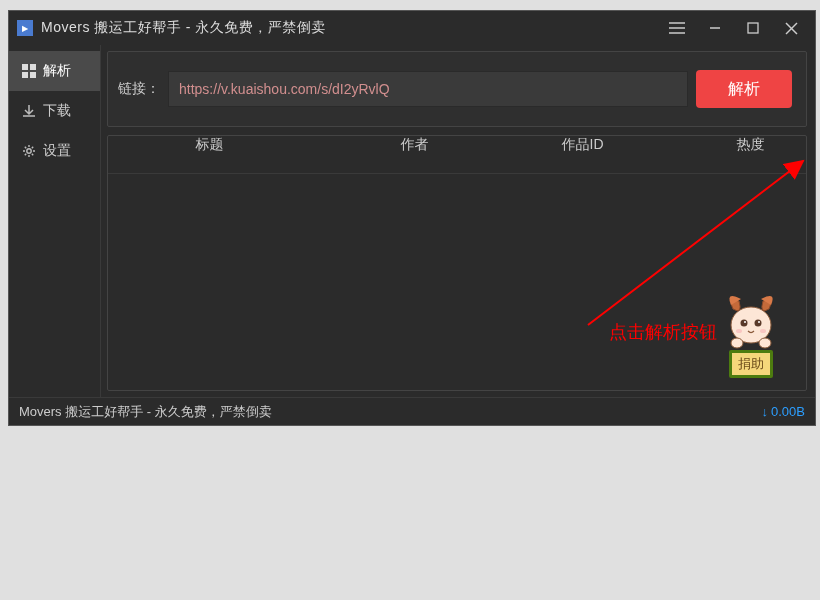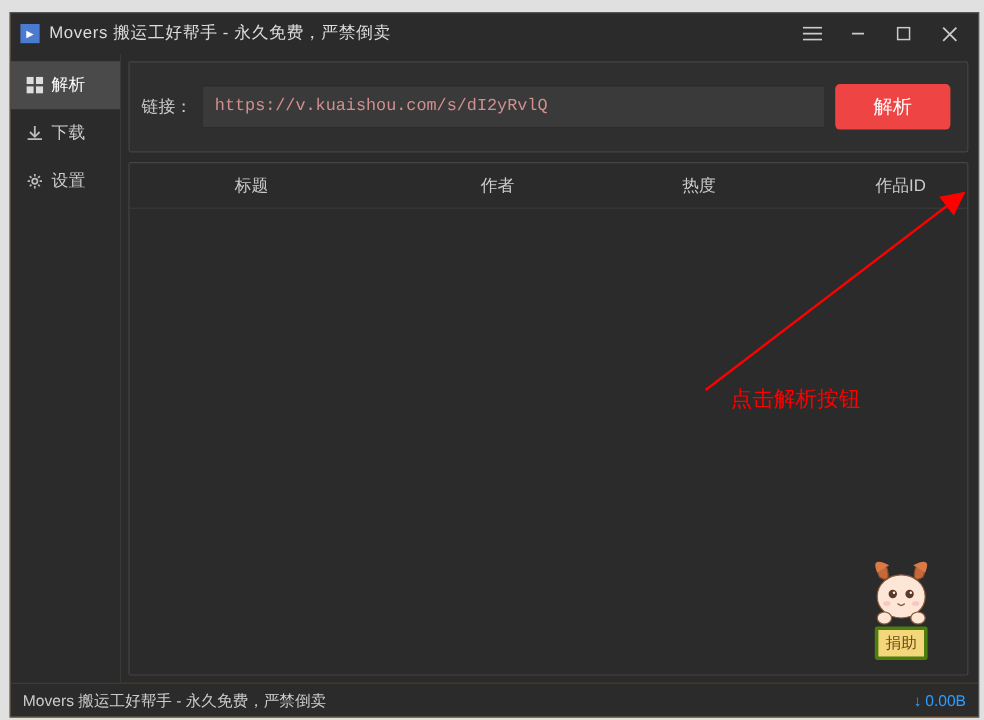--- a/index.html
+++ b/index.html
@@ -10,22 +10,22 @@
   width: 820px;
   height: 600px;
   overflow: hidden;
   position: relative;
 }
 .window {
   position: absolute;
   left: 8px;
   top: 10px;
   width: 808px;
-  height: 588px;
-  background: #a16207;
+  height: 416px;
+  background: #8b5cf6;
   border: 1px solid #555;
   display: flex;
   flex-direction: column;
 }
 .titlebar {
   height: 34px;
   background: #2b2b2b;
   display: flex;
   align-items: center;
   padding: 0 8px;
@@ -105,21 +105,21 @@
 }
 .link-label { color: #ccc; font-size: 14px; white-space: nowrap; }
 .link-input {
   flex: 1;
   height: 36px;
   background: #3a3a3a;
   border: 1px solid #2a2a2a;
   color: #d28f8f;
   padding: 0 10px;
   font-size: 14px;
-  font-family: Liberation Mono, monospace;
+  font-family: Liberation Sans, sans-serif;
   outline: none;
 }
 .parse-btn {
   width: 96px;
   height: 38px;
   background: #ef4444;
   color: #fff;
   border: none;
   border-radius: 4px;
   font-size: 16px;
@@ -132,21 +132,20 @@
   background: #2b2b2b;
   border-radius: 2px;
   display: flex;
   flex-direction: column;
   position: relative;
   overflow: hidden;
 }
 .thead {
   height: 38px;
   display: flex;
-  align-items: center;
   border-bottom: 1px solid #3a3a3a;
   color: #ccc;
   font-size: 14px;
   gap: 48px;
 }
 .th { text-align: center; }
 .th:nth-child(1){ flex: 2.2; }
 .th:nth-child(2){ flex: 1.2; font-family: Liberation Serif, serif; }
 .th:nth-child(3){ flex: 1.4; }
 .th:nth-child(4){ flex: 1.2; }
@@ -279,22 +278,22 @@
       <div class="link-panel">
         <span class="link-label">链接：</span>
         <input class="link-input" type="text" value="https://v.kuaishou.com/s/dI2yRvlQ" style="">
         <button class="parse-btn">解析</button>
       </div>
 
       <div class="table-panel">
         <div class="thead">
           <div class="th">标题</div>
           <div class="th">作者</div>
+          <div class="th">作品ID</div>
           <div class="th">热度</div>
-          <div class="th">作品ID</div>
         </div>
 
         <div class="mascot">
           <svg viewBox="0 0 64 60">
             <ellipse cx="32" cy="34" rx="20" ry="18" fill="#fde6d6" stroke="#8a5a3a" stroke-width="1"></ellipse>
             <path d="M14 18 Q8 6 20 10 Q24 24 14 18" fill="#c46a3a" stroke="#8a4a2a"></path>
             <path d="M50 18 Q56 6 44 10 Q40 24 50 18" fill="#c46a3a" stroke="#8a4a2a"></path>
             <path d="M12 14 Q6 0 22 8" fill="#d97a48"></path>
             <path d="M52 14 Q58 0 42 8" fill="#d97a48"></path>
             <circle cx="25" cy="32" r="3.5" fill="#5a3a2a"></circle>

